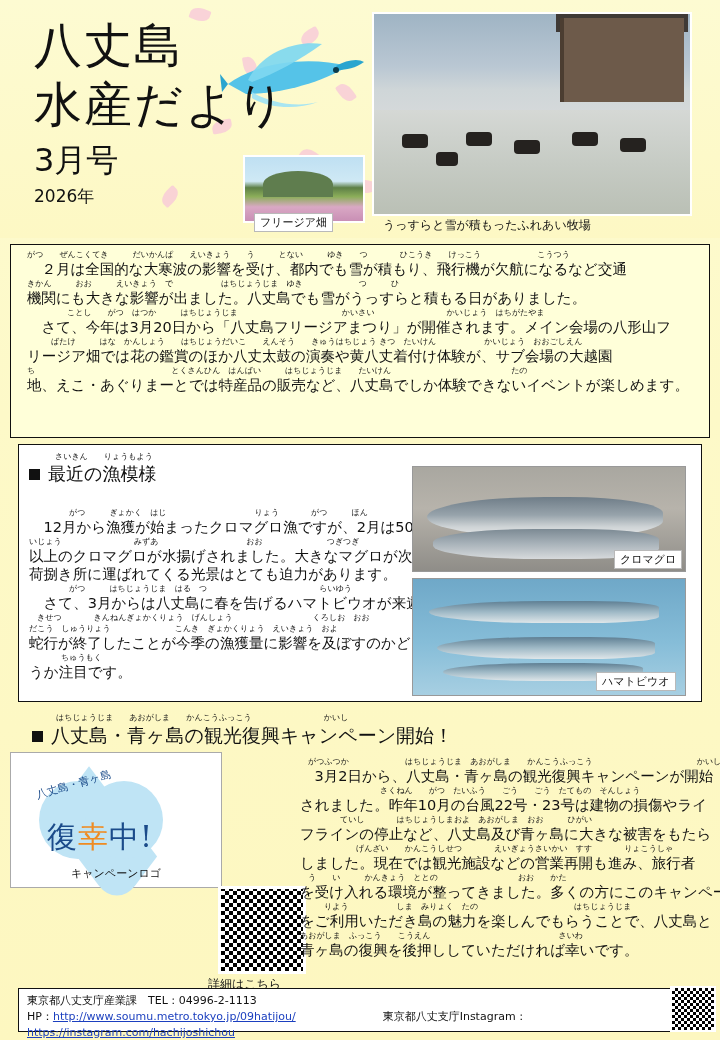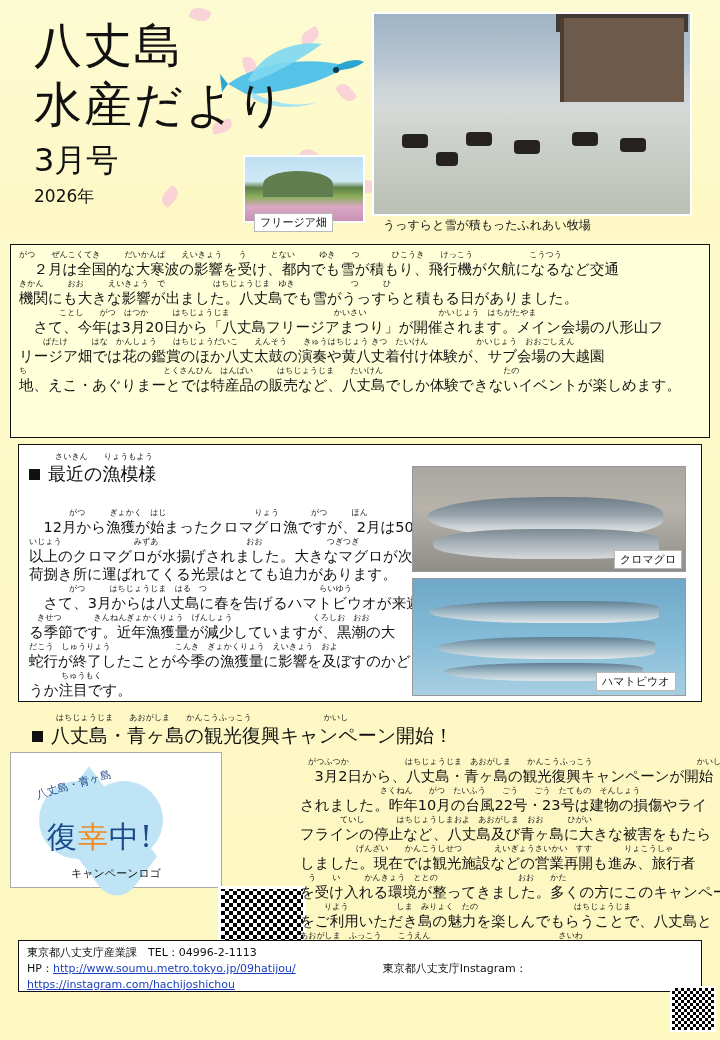--- a/index.html
+++ b/index.html
@@ -183,21 +183,21 @@
     letter-spacing: 0px;
     white-space: pre;
   }
   
   .news-box {
     left: 10px;
     top: 244px;
     width: 700px;
     height: 194px;
     background: #ffffd9;
-    padding: 4px 8px;
+    padding: 4px 16px;
   }
   
   .fishing-box {
     left: 18px;
     top: 444px;
     width: 684px;
     height: 258px;
     background: #ffffff;
     padding: 6px 10px;
   }
@@ -357,23 +357,23 @@
   .camp-text {
     position: absolute;
     left: 300px;
     top: 756px;
     width: 404px;
   }
   
   .footer {
     position: absolute;
     left: 18px;
-    top: 940px;
+    top: 988px;
     width: 684px;
-    height: 52px;
+    height: 44px;
     background: #ffffff;
     border: 1px solid #111;
     box-sizing: border-box;
     padding: 4px 8px;
     font-size: 11px;
     color: #111;
   }
   .footer a { color: #1b3fbf; }
   .footer-row { line-height: 16px; }
   .footer-qr {
@@ -484,21 +484,20 @@
       </div>
       <div class="ruby-line">
         <span class="body-text jp">荷捌き所に運ばれてくる光景はとても迫力があります。</span>
       </div>
       <div class="ruby-line">
         <span class="ruby jp">　　　　　がつ　　　はちじょうじま　はる　つ　　　　　　　　　　　　　　らいゆう</span>
         <span class="body-text jp">　さて、3月からは八丈島に春を告げるハマトビウオが来遊す</span>
       </div>
       <div class="ruby-line">
         <span class="ruby jp">　きせつ　　　　きんねんぎょかくりょう　げんしょう　　　　　　　　　　くろしお　おお</span>
-        <span class="body-text jp">る季節です。近年漁獲量が減少していますが、黒潮の大</span>
       </div>
       <div class="ruby-line">
         <span class="ruby jp">だこう　しゅうりょう　　　　　　　　こんき　ぎょかくりょう　えいきょう　およ</span>
         <span class="body-text jp">蛇行が終了したことが今季の漁獲量に影響を及ぼすのかど</span>
       </div>
       <div class="ruby-line">
         <span class="ruby jp">　　　　ちゅうもく</span>
         <span class="body-text jp">うか注目です。</span>
       </div>
     </div>

